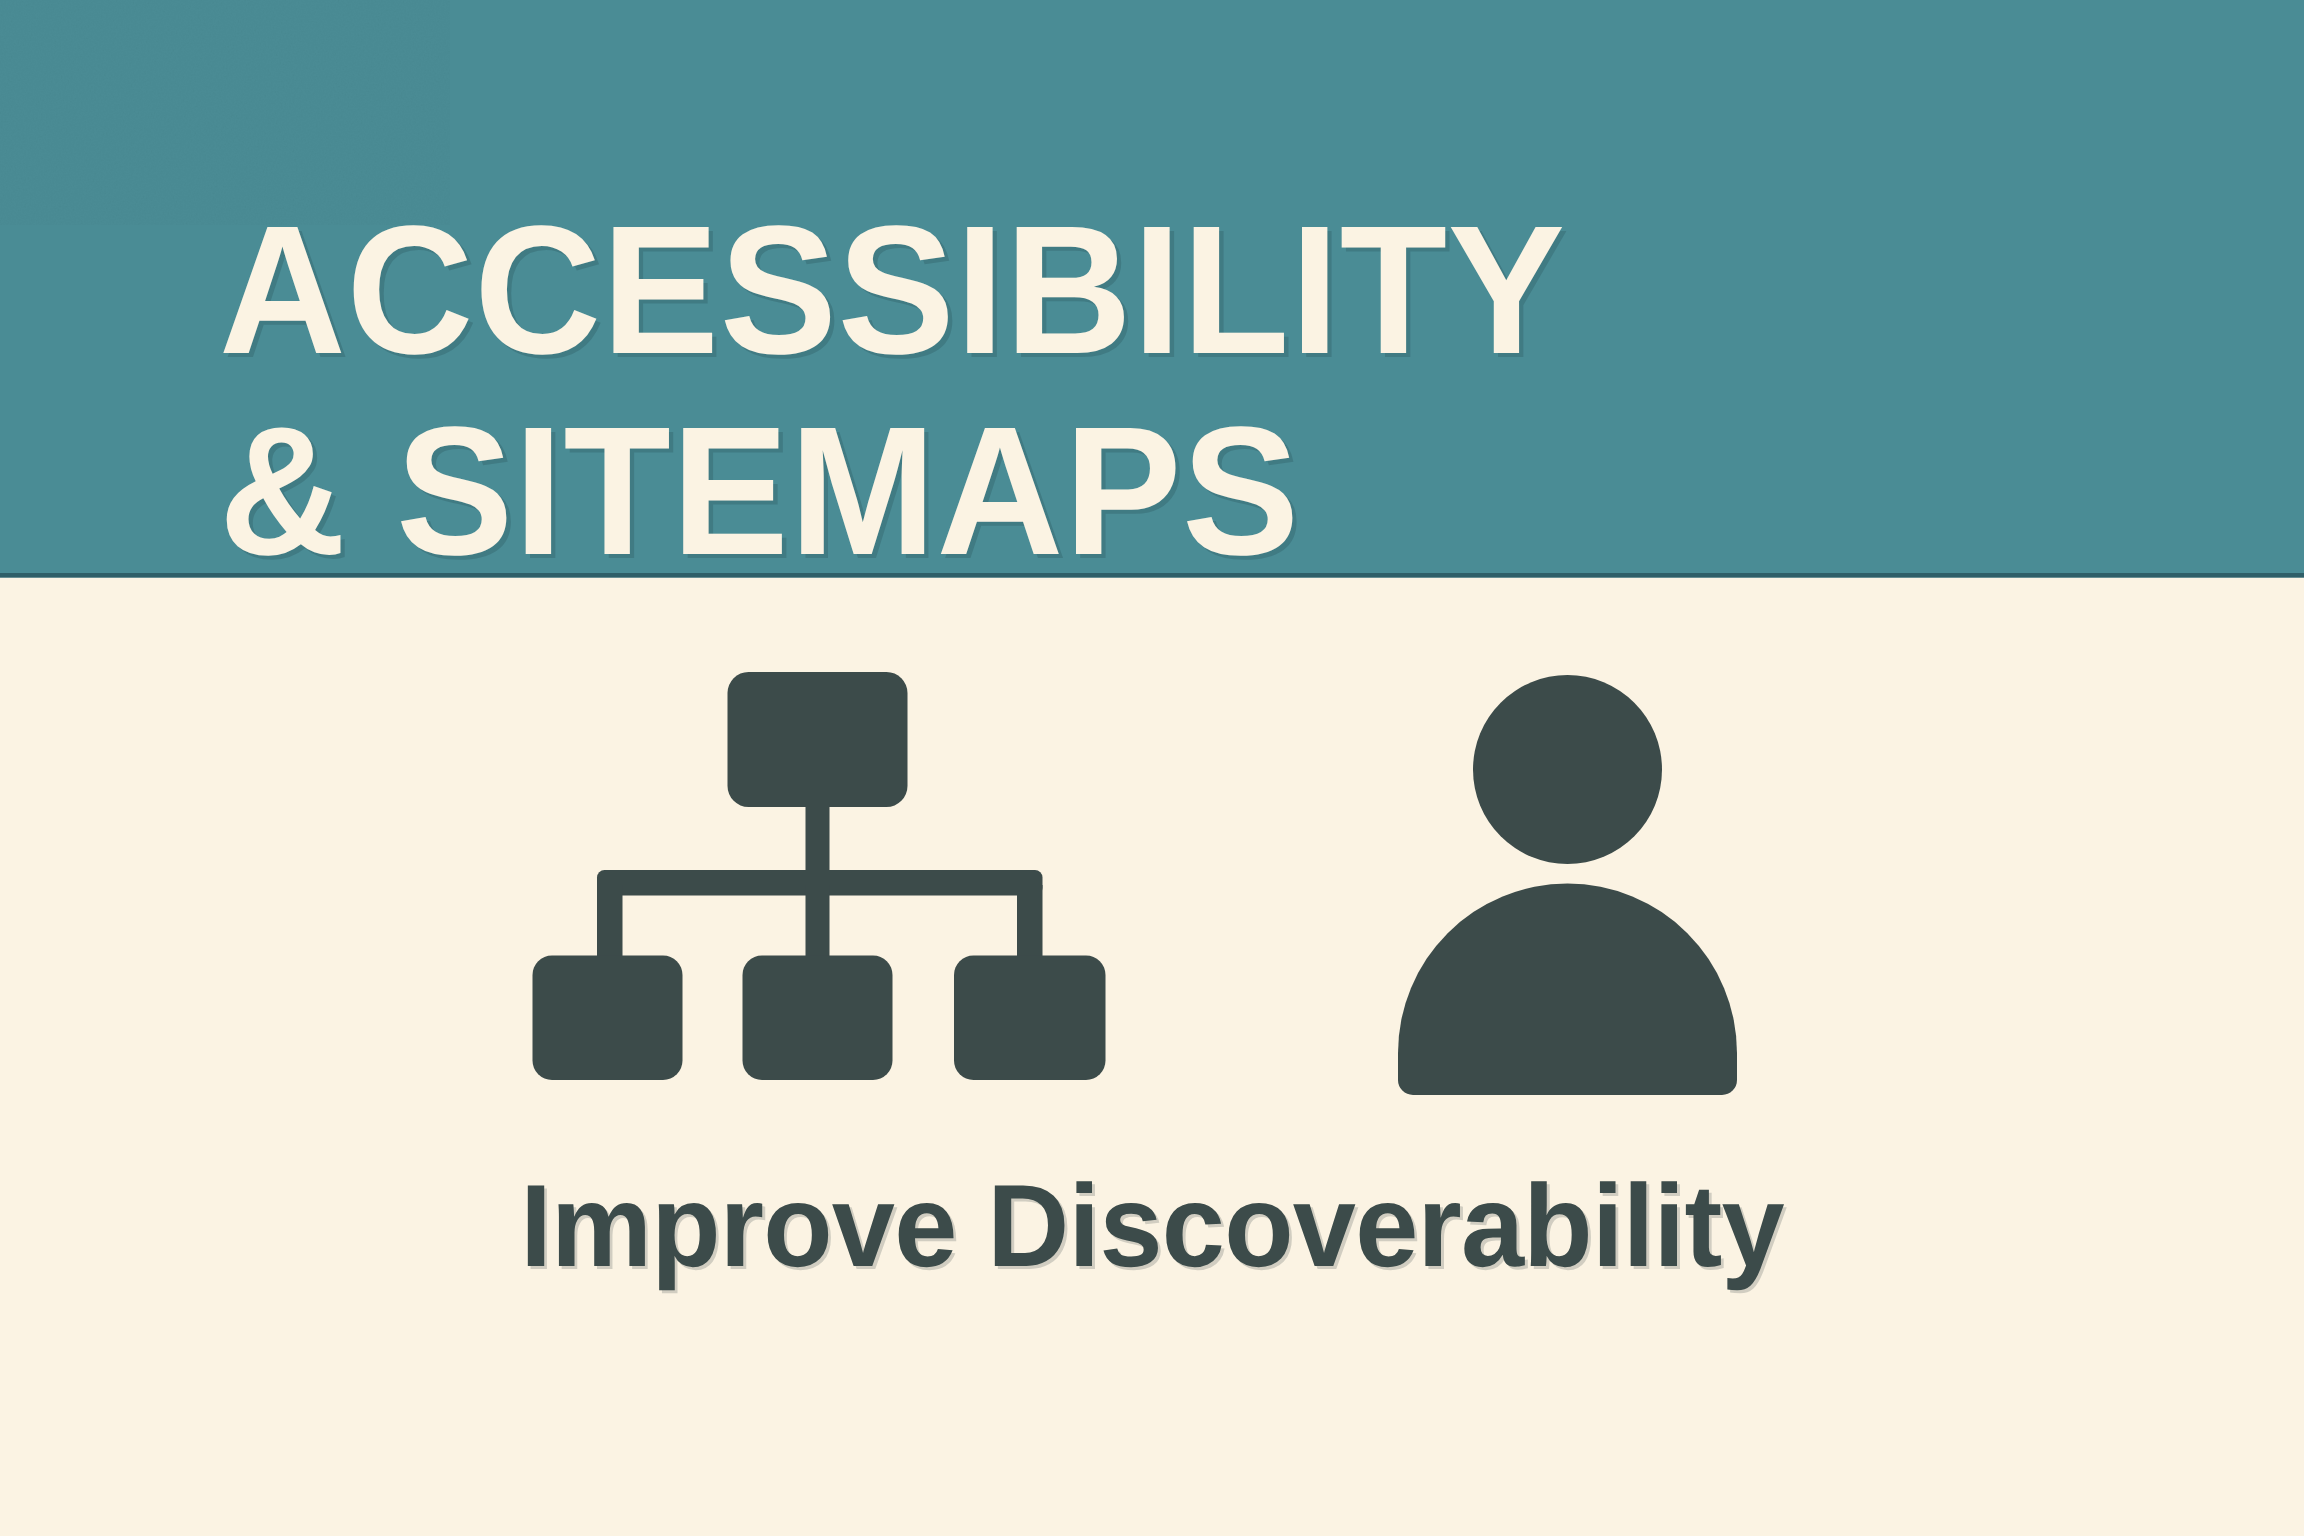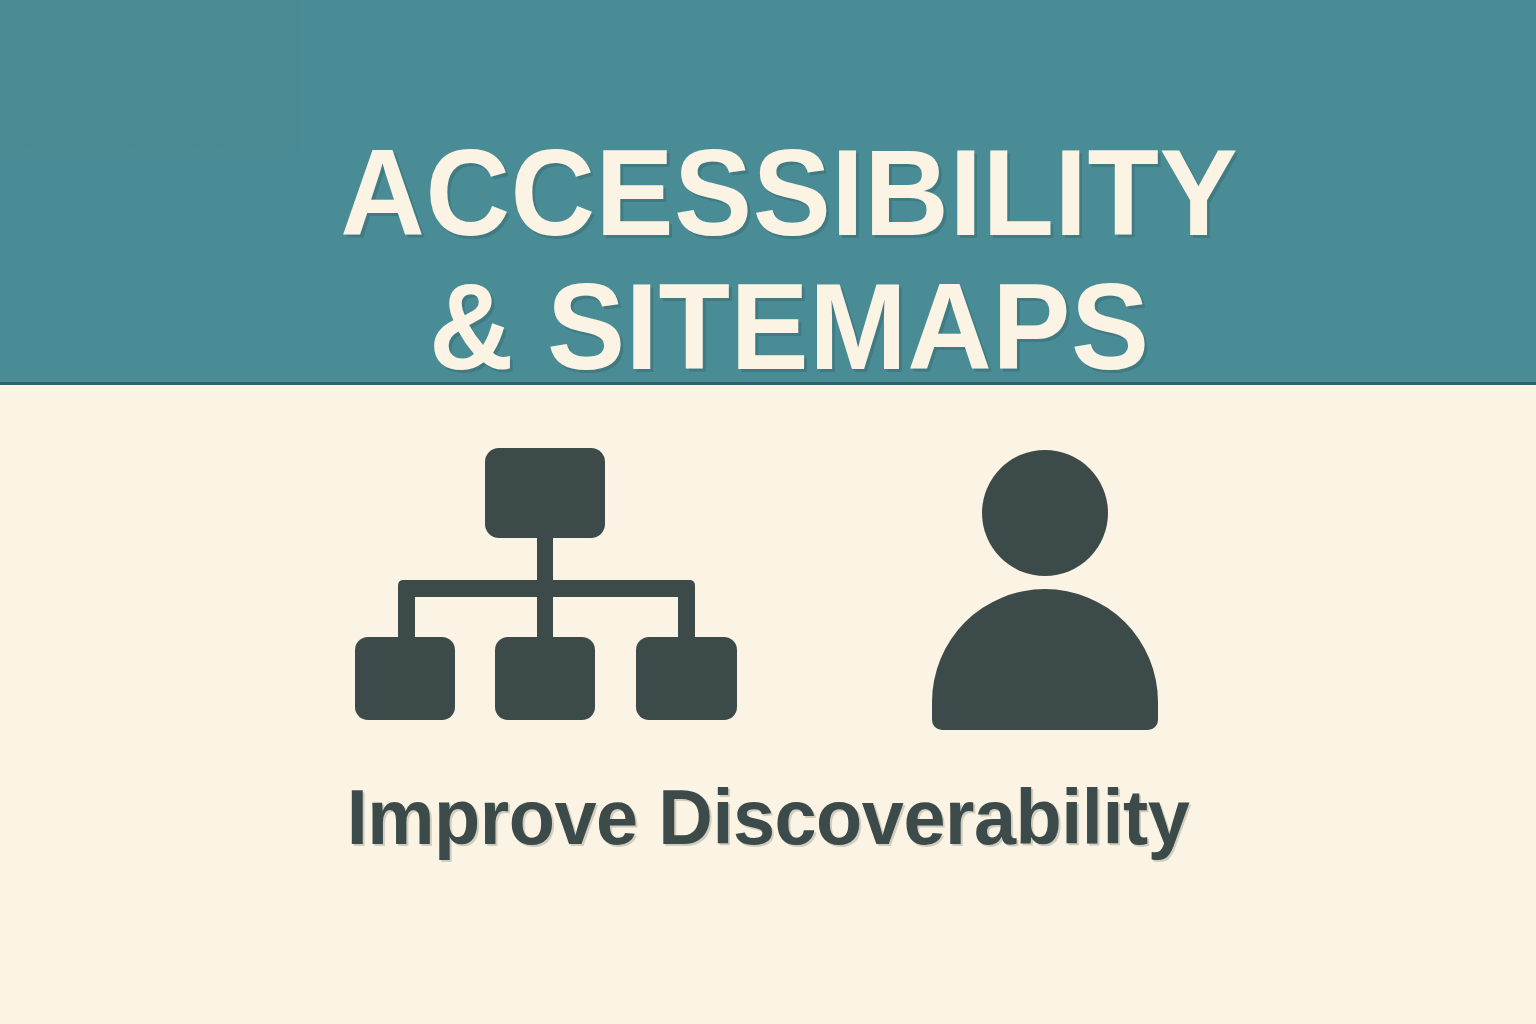--- a/index.html
+++ b/index.html
@@ -30,21 +30,20 @@
   #banner {
     position: absolute;
     left: 0;
     top: 0;
     width: 1536px;
     height: 385px;
     background: #4a8c95;
     border-bottom: 3px solid #2f5f68;
     box-sizing: border-box;
     z-index: 5;
-    text-align: center;
   }
 
   #banner-title {
     position: absolute;
     left: 146px;
     top: 44px;
     width: 1340px;
     color: #fbf3e3;
     font-family: "Liberation Sans", sans-serif;
     font-weight: bold;

